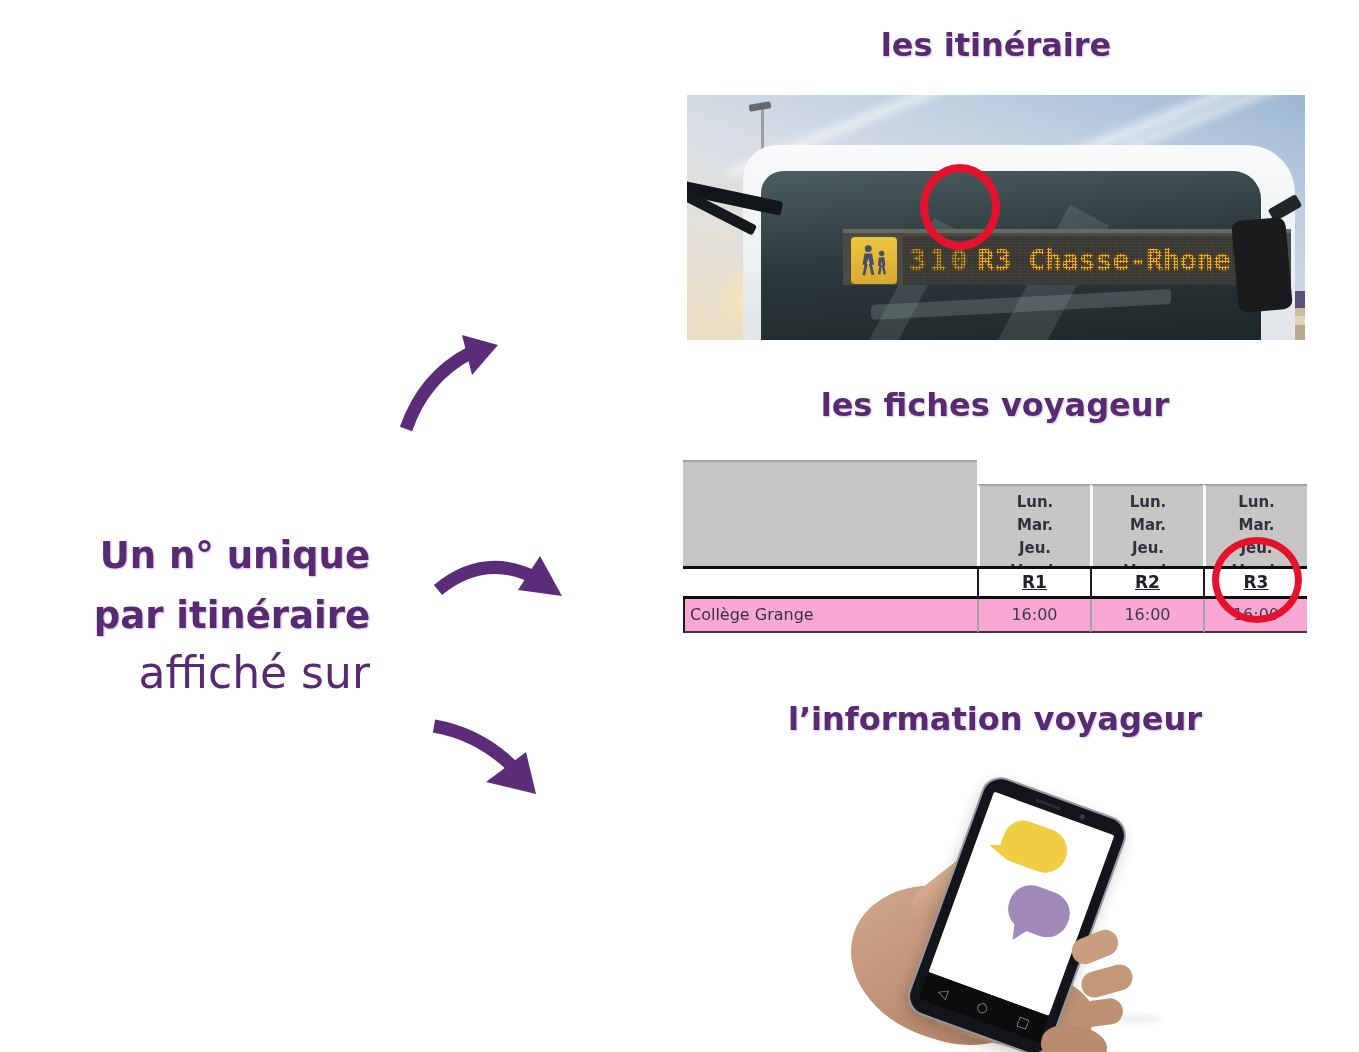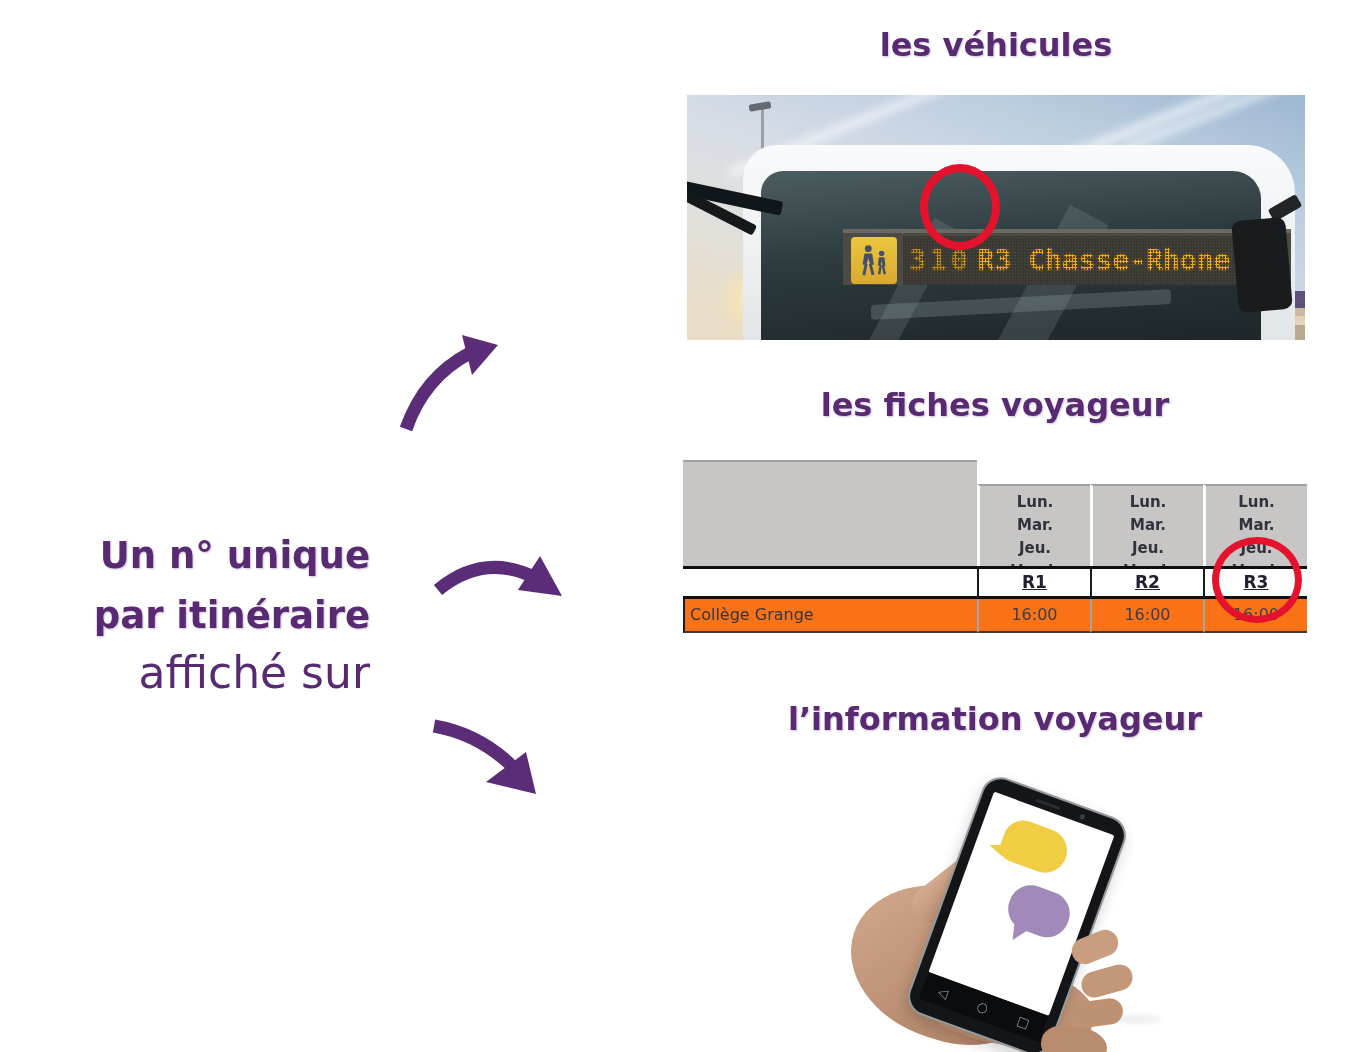--- a/index.html
+++ b/index.html
@@ -95,21 +95,21 @@
     display:grid; grid-template-columns:294px 113px 113px 104px; grid-template-rows:106px 33px 34px;
     font-family:"DejaVu Sans", sans-serif;
   }
   #timetable .cell { position:relative; }
   .th { background:#c8c6c4; border-top:2px solid #a3a19e; color:#32323e; font-weight:bold; font-size:15px;
         line-height:23px; text-align:center; padding-top:5px; white-space:pre-line; }
   .th.sep { border-left:3px solid #fbfbfa;margin-top:24px; }
   .rr { background:#fff; border-top:3px solid #0e0e0e; border-bottom:3px solid #0e0e0e;
         color:#20202e; font-weight:bold; font-size:17px; text-align:center; line-height:27px; }
   .rr.sep { border-left:2px solid #1c1c1c;text-decoration:underline; }
-  .dr { background:#f97316; border-bottom:2px solid #3a3a3a; color:#3c3c4a; font-size:16px;
+  .dr { background:#f9a8d4; border-bottom:2px solid #3a3a3a; color:#3c3c4a; font-size:16px;
         text-align:center; line-height:31px; }
   .dr.sep { border-left:2px solid #a3a3a3; }
   .dr.stop { text-align:left; padding-left:5px; border-left:2px solid #1c1c1c; color:#35353f; }
 
   
   #phone-scene { position:absolute; left:845px; top:780px; width:330px; height:270px; }
   .hand { position:absolute; }
   #palm   { left:4px;  top:108px; width:200px; height:152px; background:linear-gradient(130deg,#d2a98f,#aa7c60); border-radius:50% 40% 45% 50%; transform:rotate(18deg); }
   #wrist  { left:66px; top:182px; width:184px; height:82px; background:#c09377; border-radius:45%; transform:rotate(12deg); }
   #thumb  { left:60px; top:86px;  width:102px; height:36px; background:linear-gradient(180deg,#d4ab90,#bf9275); border-radius:18px; transform:rotate(-38deg); }
@@ -152,21 +152,21 @@
   </svg>
   <svg id="arrow-2" class="arrow" width="135" height="80" viewBox="0 0 135 80">
     <path d="M6,50 Q52,12 104,38" fill="none" stroke="#5b2d78" stroke-width="13"></path>
     <polygon points="130,56 108,16 86,50" fill="#5b2d78"></polygon>
   </svg>
   <svg id="arrow-3" class="arrow" width="120" height="92" viewBox="0 0 120 92">
     <path d="M6,16 Q52,24 86,58" fill="none" stroke="#5b2d78" stroke-width="13"></path>
     <polygon points="108,84 98,42 58,72" fill="#5b2d78"></polygon>
   </svg>
 
-  <div id="title-vehicles" class="heading">les véhicules</div>
+  <div id="title-vehicles" class="heading">les itinéraire</div>
   <div id="bus-photo">
     <div id="cloud-1" class="cloud"></div>
     <div id="cloud-2" class="cloud"></div>
     <div id="cloud-3" class="cloud"></div>
     <div id="sun-glow"></div>
     <div id="lamp-pole"></div>
     <div id="lamp-head"></div>
     <div id="bg-right-strip"></div>
     <div id="bus-body">
       <div id="windshield">

